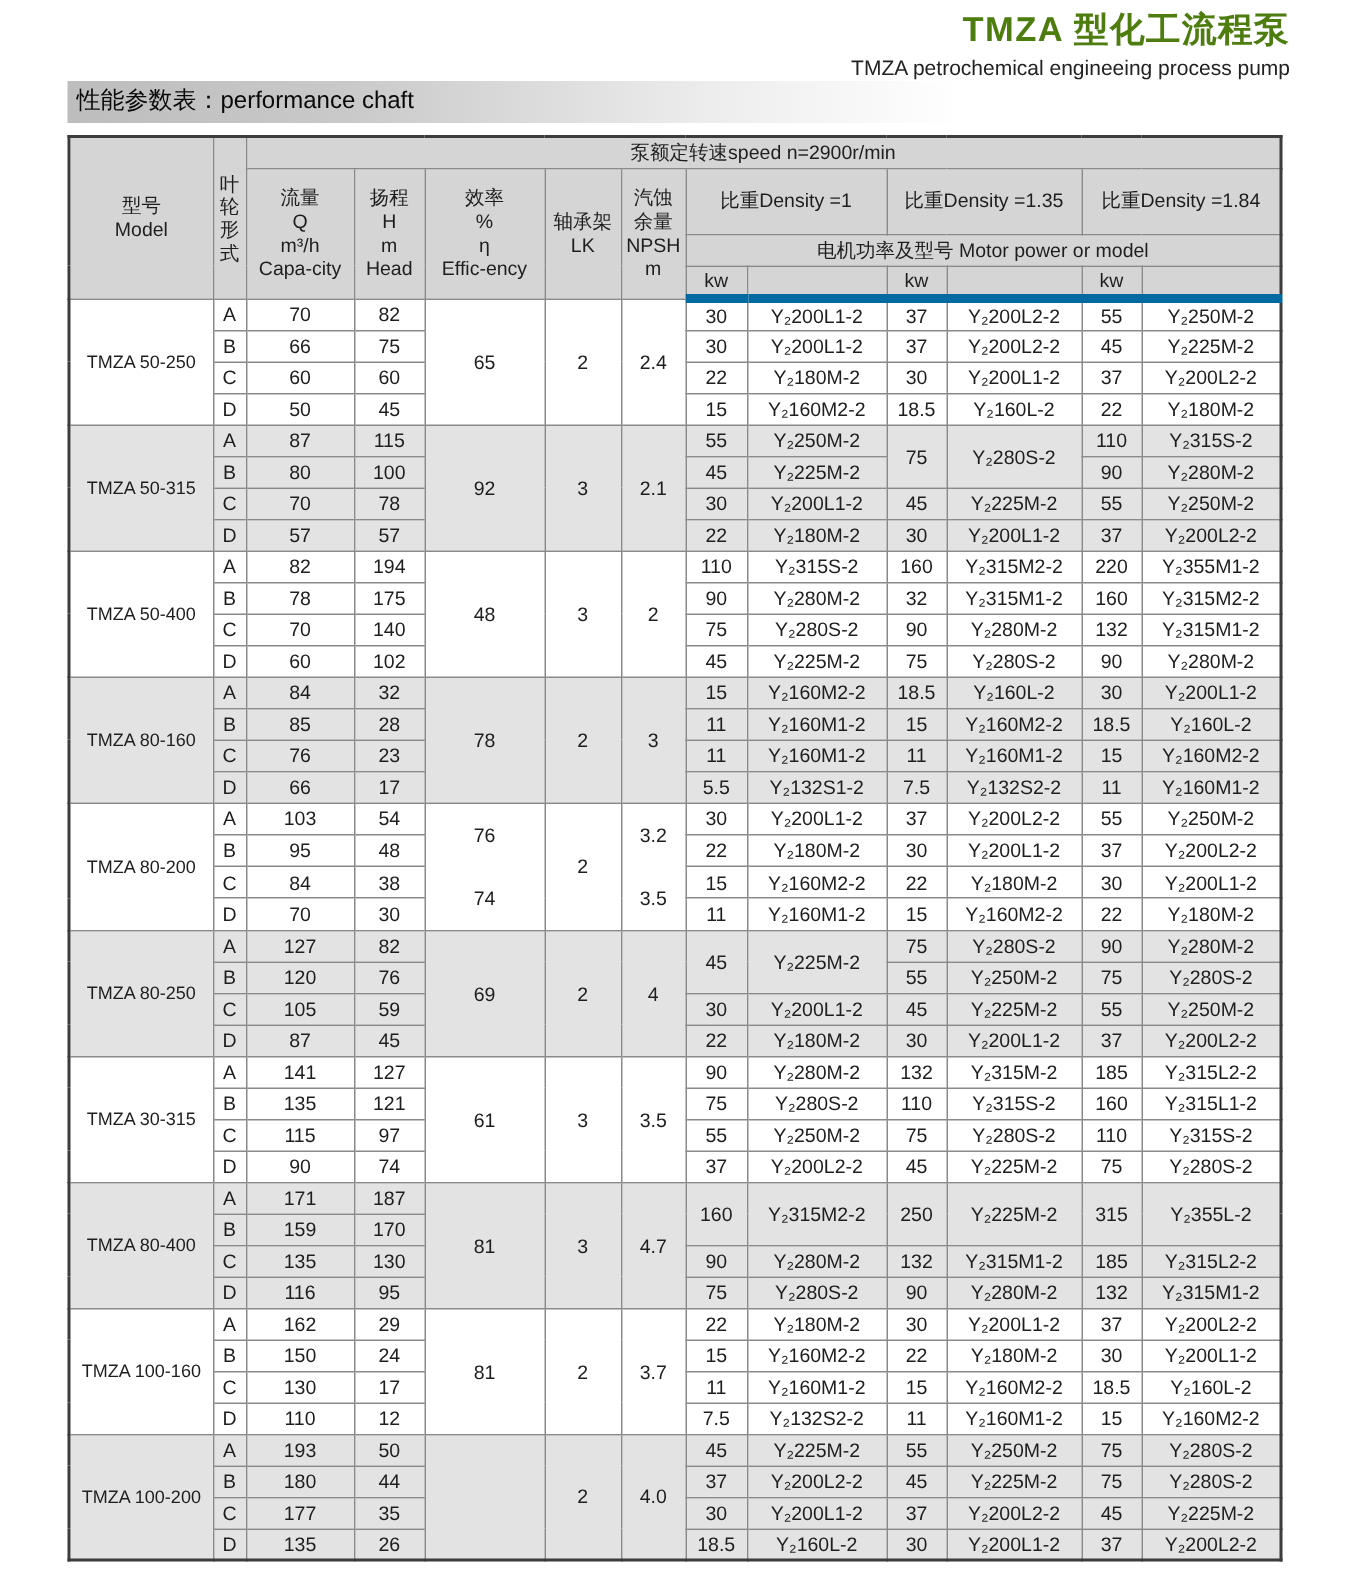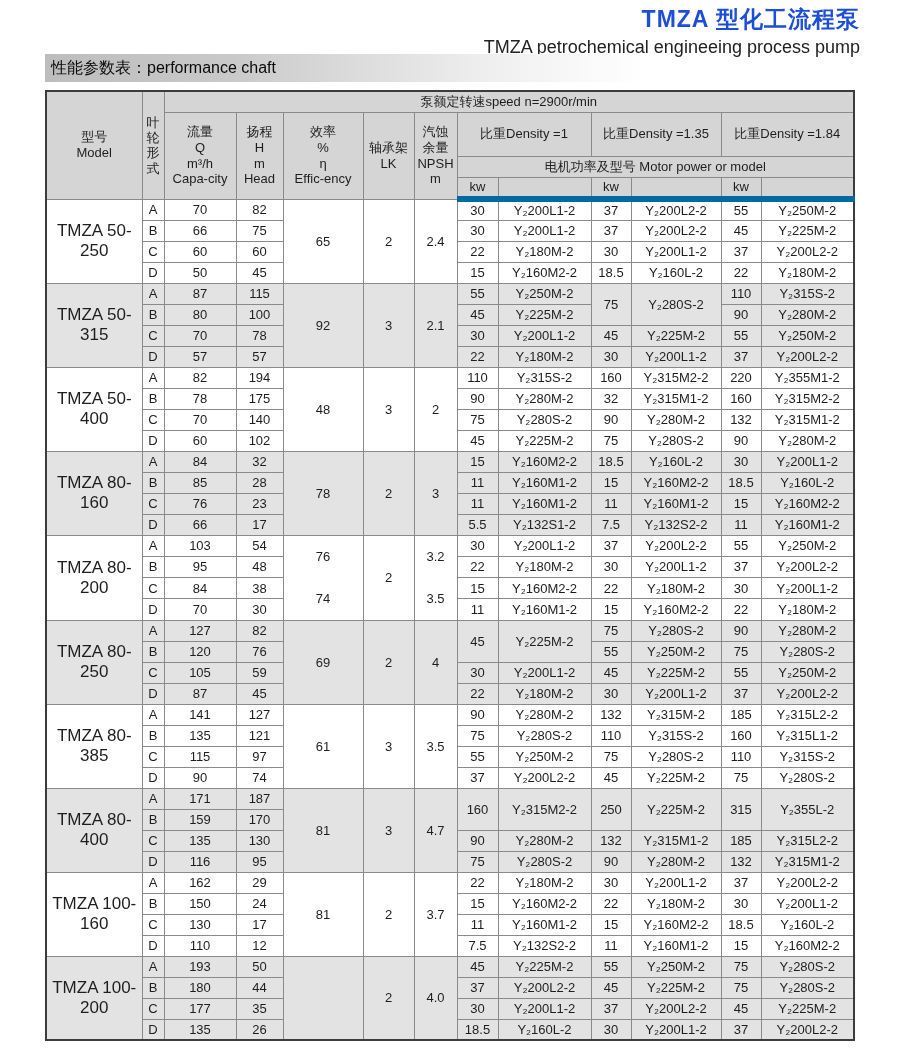--- a/index.html
+++ b/index.html
@@ -1,38 +1,38 @@
 <!DOCTYPE html>
 <html><head>
 <meta charset="utf-8">
 <style>
   html,body{margin:0;padding:0;background:#fff;}
   .page{position:relative;width:900px;height:1062px;background:#fff;
         font-family:"Liberation Sans","DejaVu Sans",sans-serif;color:#1c1c1c;overflow:hidden;}
   .title-wrap{position:absolute;top:4px;right:40px;text-align:right;}
-  .title-zh{font-size:23px;font-weight:bold;letter-spacing:1px;color:#1d4ed8;}
-  .title-en{font-size:18px;color:#222;margin-top:2px;}
+  .title-zh{font-size:23px;font-weight:bold;letter-spacing:1px;color:#4d7c0f;}
+  .title-en{font-size:14px;color:#222;margin-top:2px;}
   .banner{position:absolute;left:45px;top:54px;width:615px;height:28px;line-height:28px;
           padding-left:6px;box-sizing:border-box;font-size:16px;color:#0a0a0a;
           background:linear-gradient(90deg,#bdbdbd 0%,#c9c9c9 30%,#ededed 70%,#ffffff 97%);}
   table.perf{position:absolute;left:45px;top:90px;border-collapse:collapse;table-layout:fixed;
              border:2px solid #3c3c3c;}
   table.perf td{border:1px solid #8a8a8a;padding:0;text-align:center;vertical-align:middle;
                 font-size:13px;color:#1e1e1e;overflow:hidden;}
   thead td{background:#d5d5d5;}
   tr.h1{height:21px;} tr.h2{height:44px;} tr.h3{height:21px;} tr.h4{height:22px;}
   thead .ml{white-space:pre-line;line-height:1.22;}
   thead .impeller{white-space:pre-line;line-height:1.18;font-size:13px;}
   thead .density{font-size:14px;}
   thead .motor{font-size:14px;}
   thead tr.h4 td{border-bottom:6px solid #0369a1;}
   tbody tr{height:21px;}
   tbody tr.shaded td{background:#e3e3e3;}
   tbody tr.section-start td{border-top:1px solid #6e6e6e;}
-  tbody td.model{font-size:17px;}
+  tbody td.model{font-size:12px;}
   .split2{height:42px;line-height:42px;}
 </style>
 </head>
 <body>
 
 <div class="page">
 
   <div class="title-wrap">
     <div class="title-zh">TMZA 型化工流程泵</div>
     <div class="title-en">TMZA petrochemical engineeing process pump</div>
@@ -386,21 +386,21 @@
           <td>87</td>
           <td>45</td>
           <td>22</td>
           <td>Y₂180M-2</td>
           <td>30</td>
           <td>Y₂200L1-2</td>
           <td>37</td>
           <td>Y₂200L2-2</td>
         </tr>
         <tr class="section-start">
-          <td rowspan="4" class="model">TMZA 80-385</td>
+          <td rowspan="4" class="model">TMZA 30-315</td>
           <td>A</td>
           <td>141</td>
           <td>127</td>
           <td rowspan="4">61</td>
           <td rowspan="4">3</td>
           <td rowspan="4">3.5</td>
           <td>90</td>
           <td>Y₂280M-2</td>
           <td>132</td>
           <td>Y₂315M-2</td>

